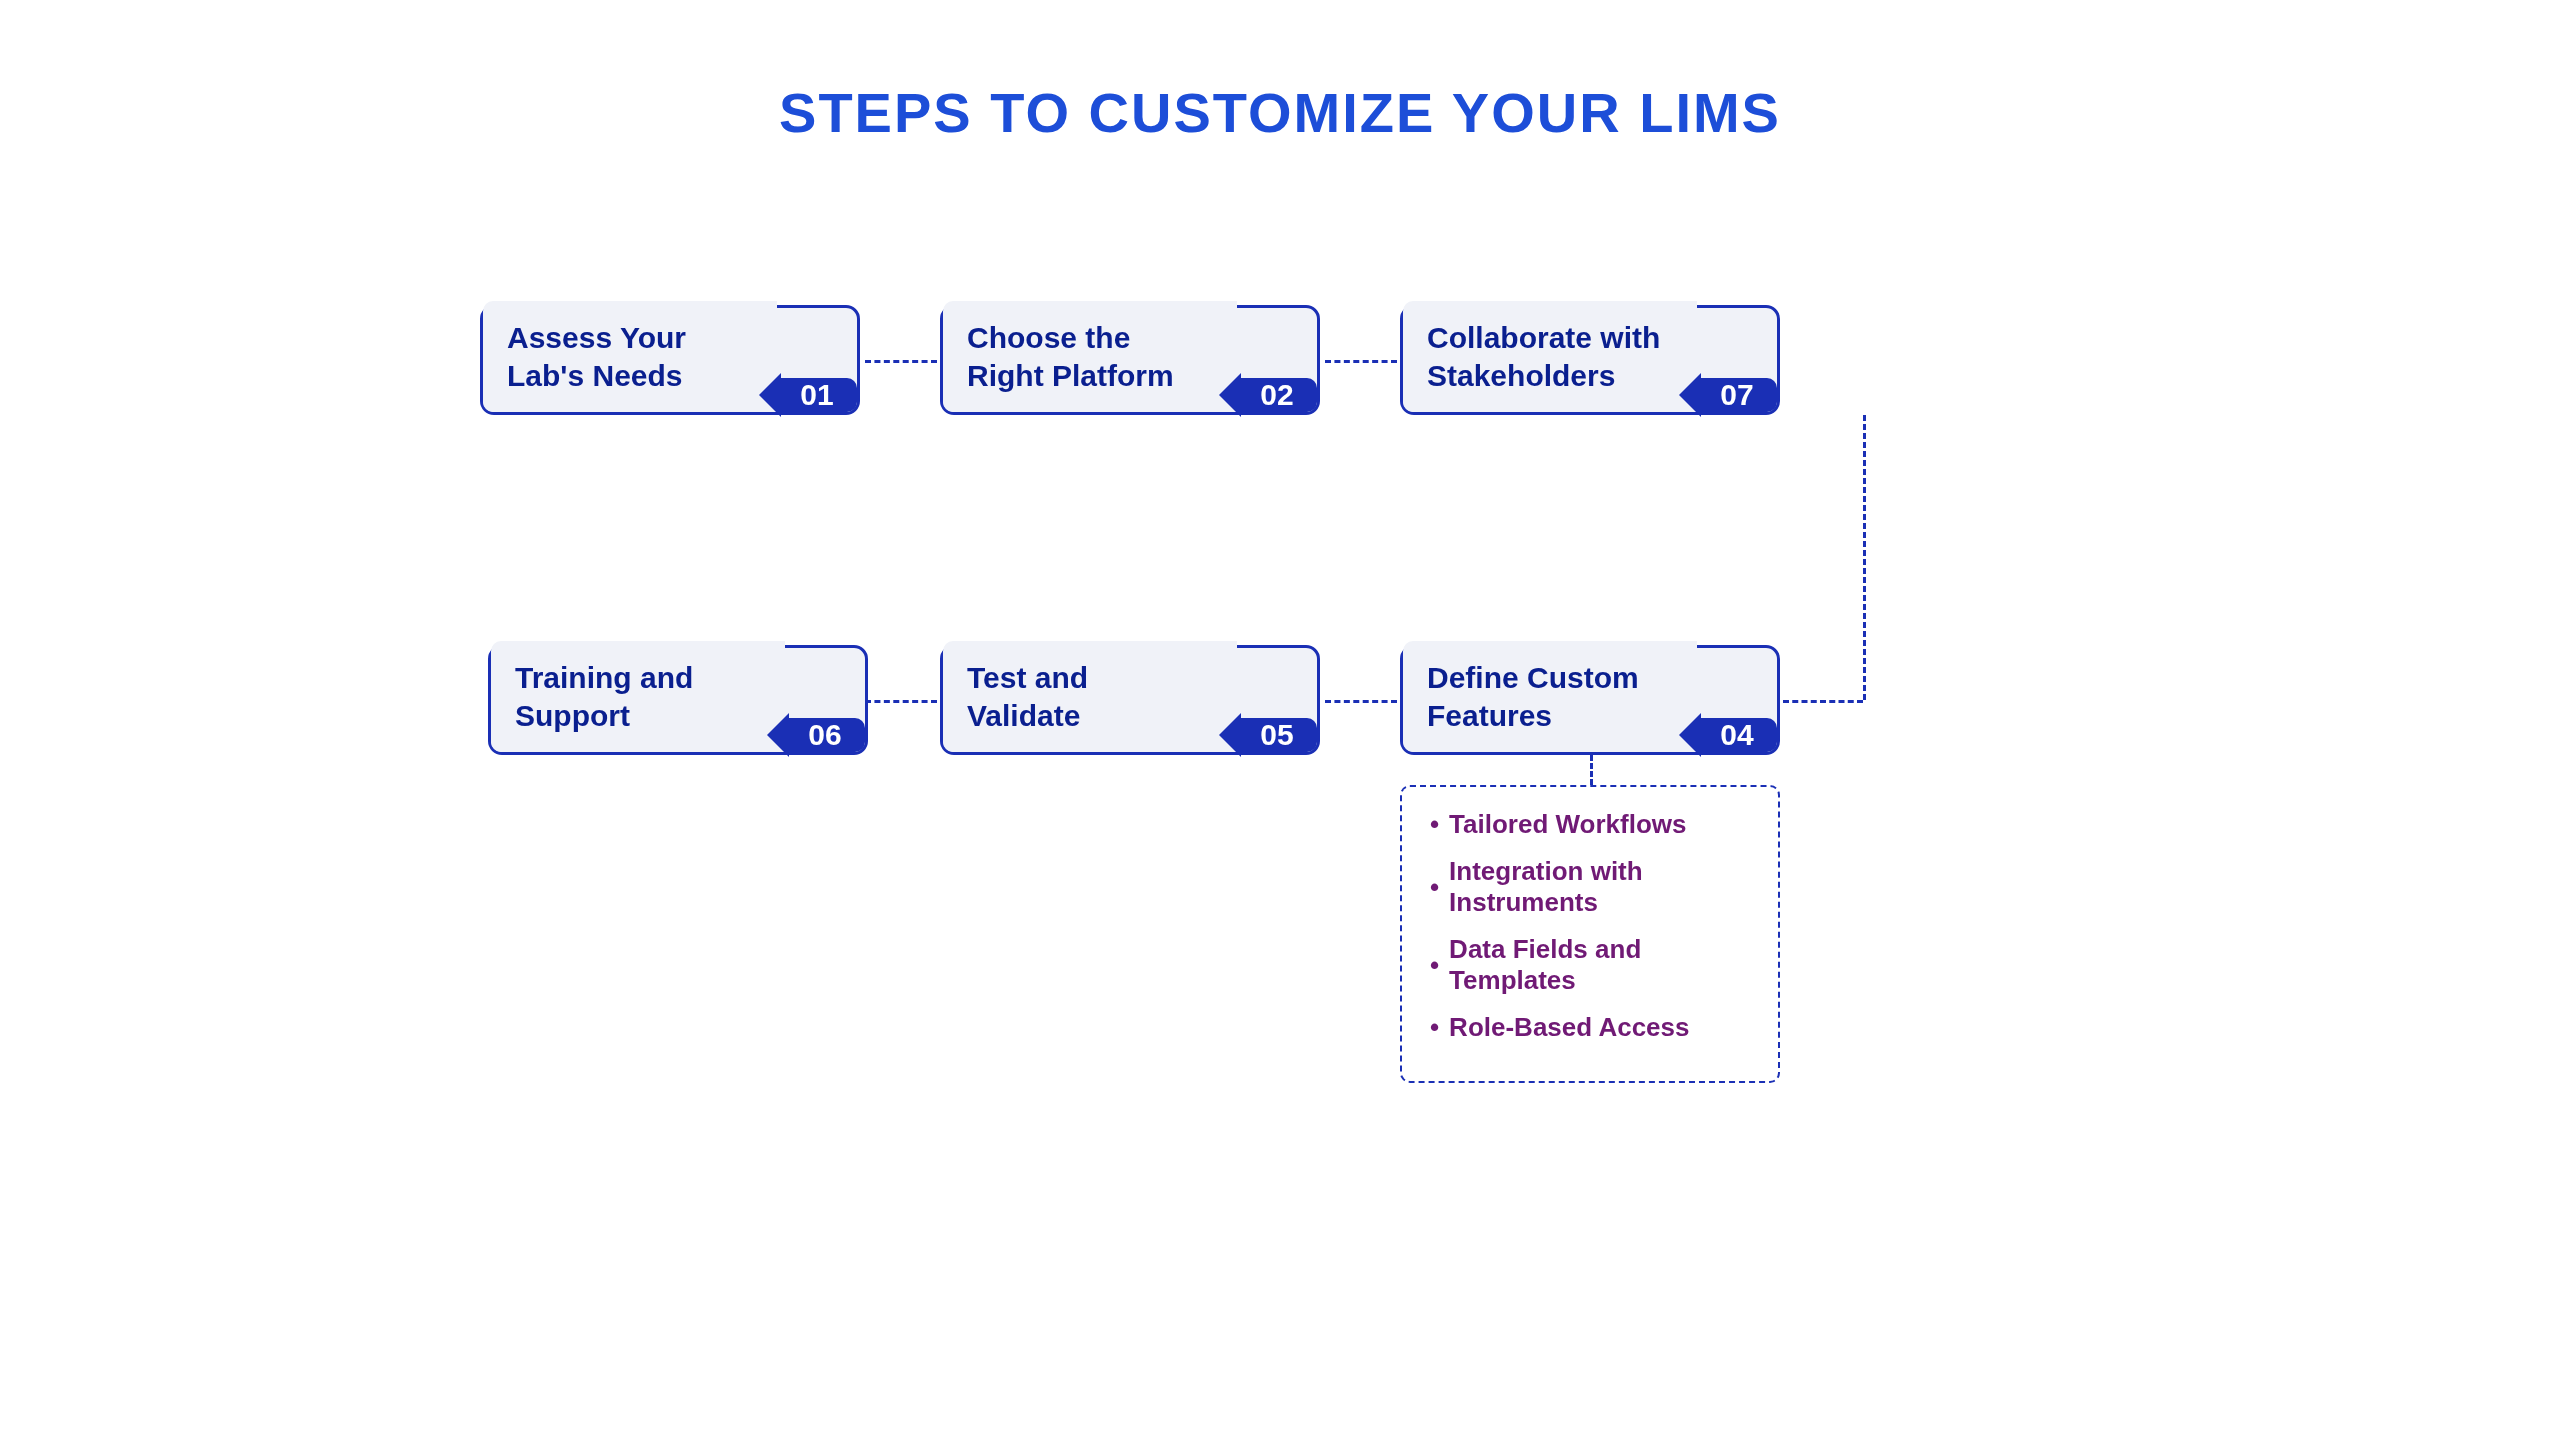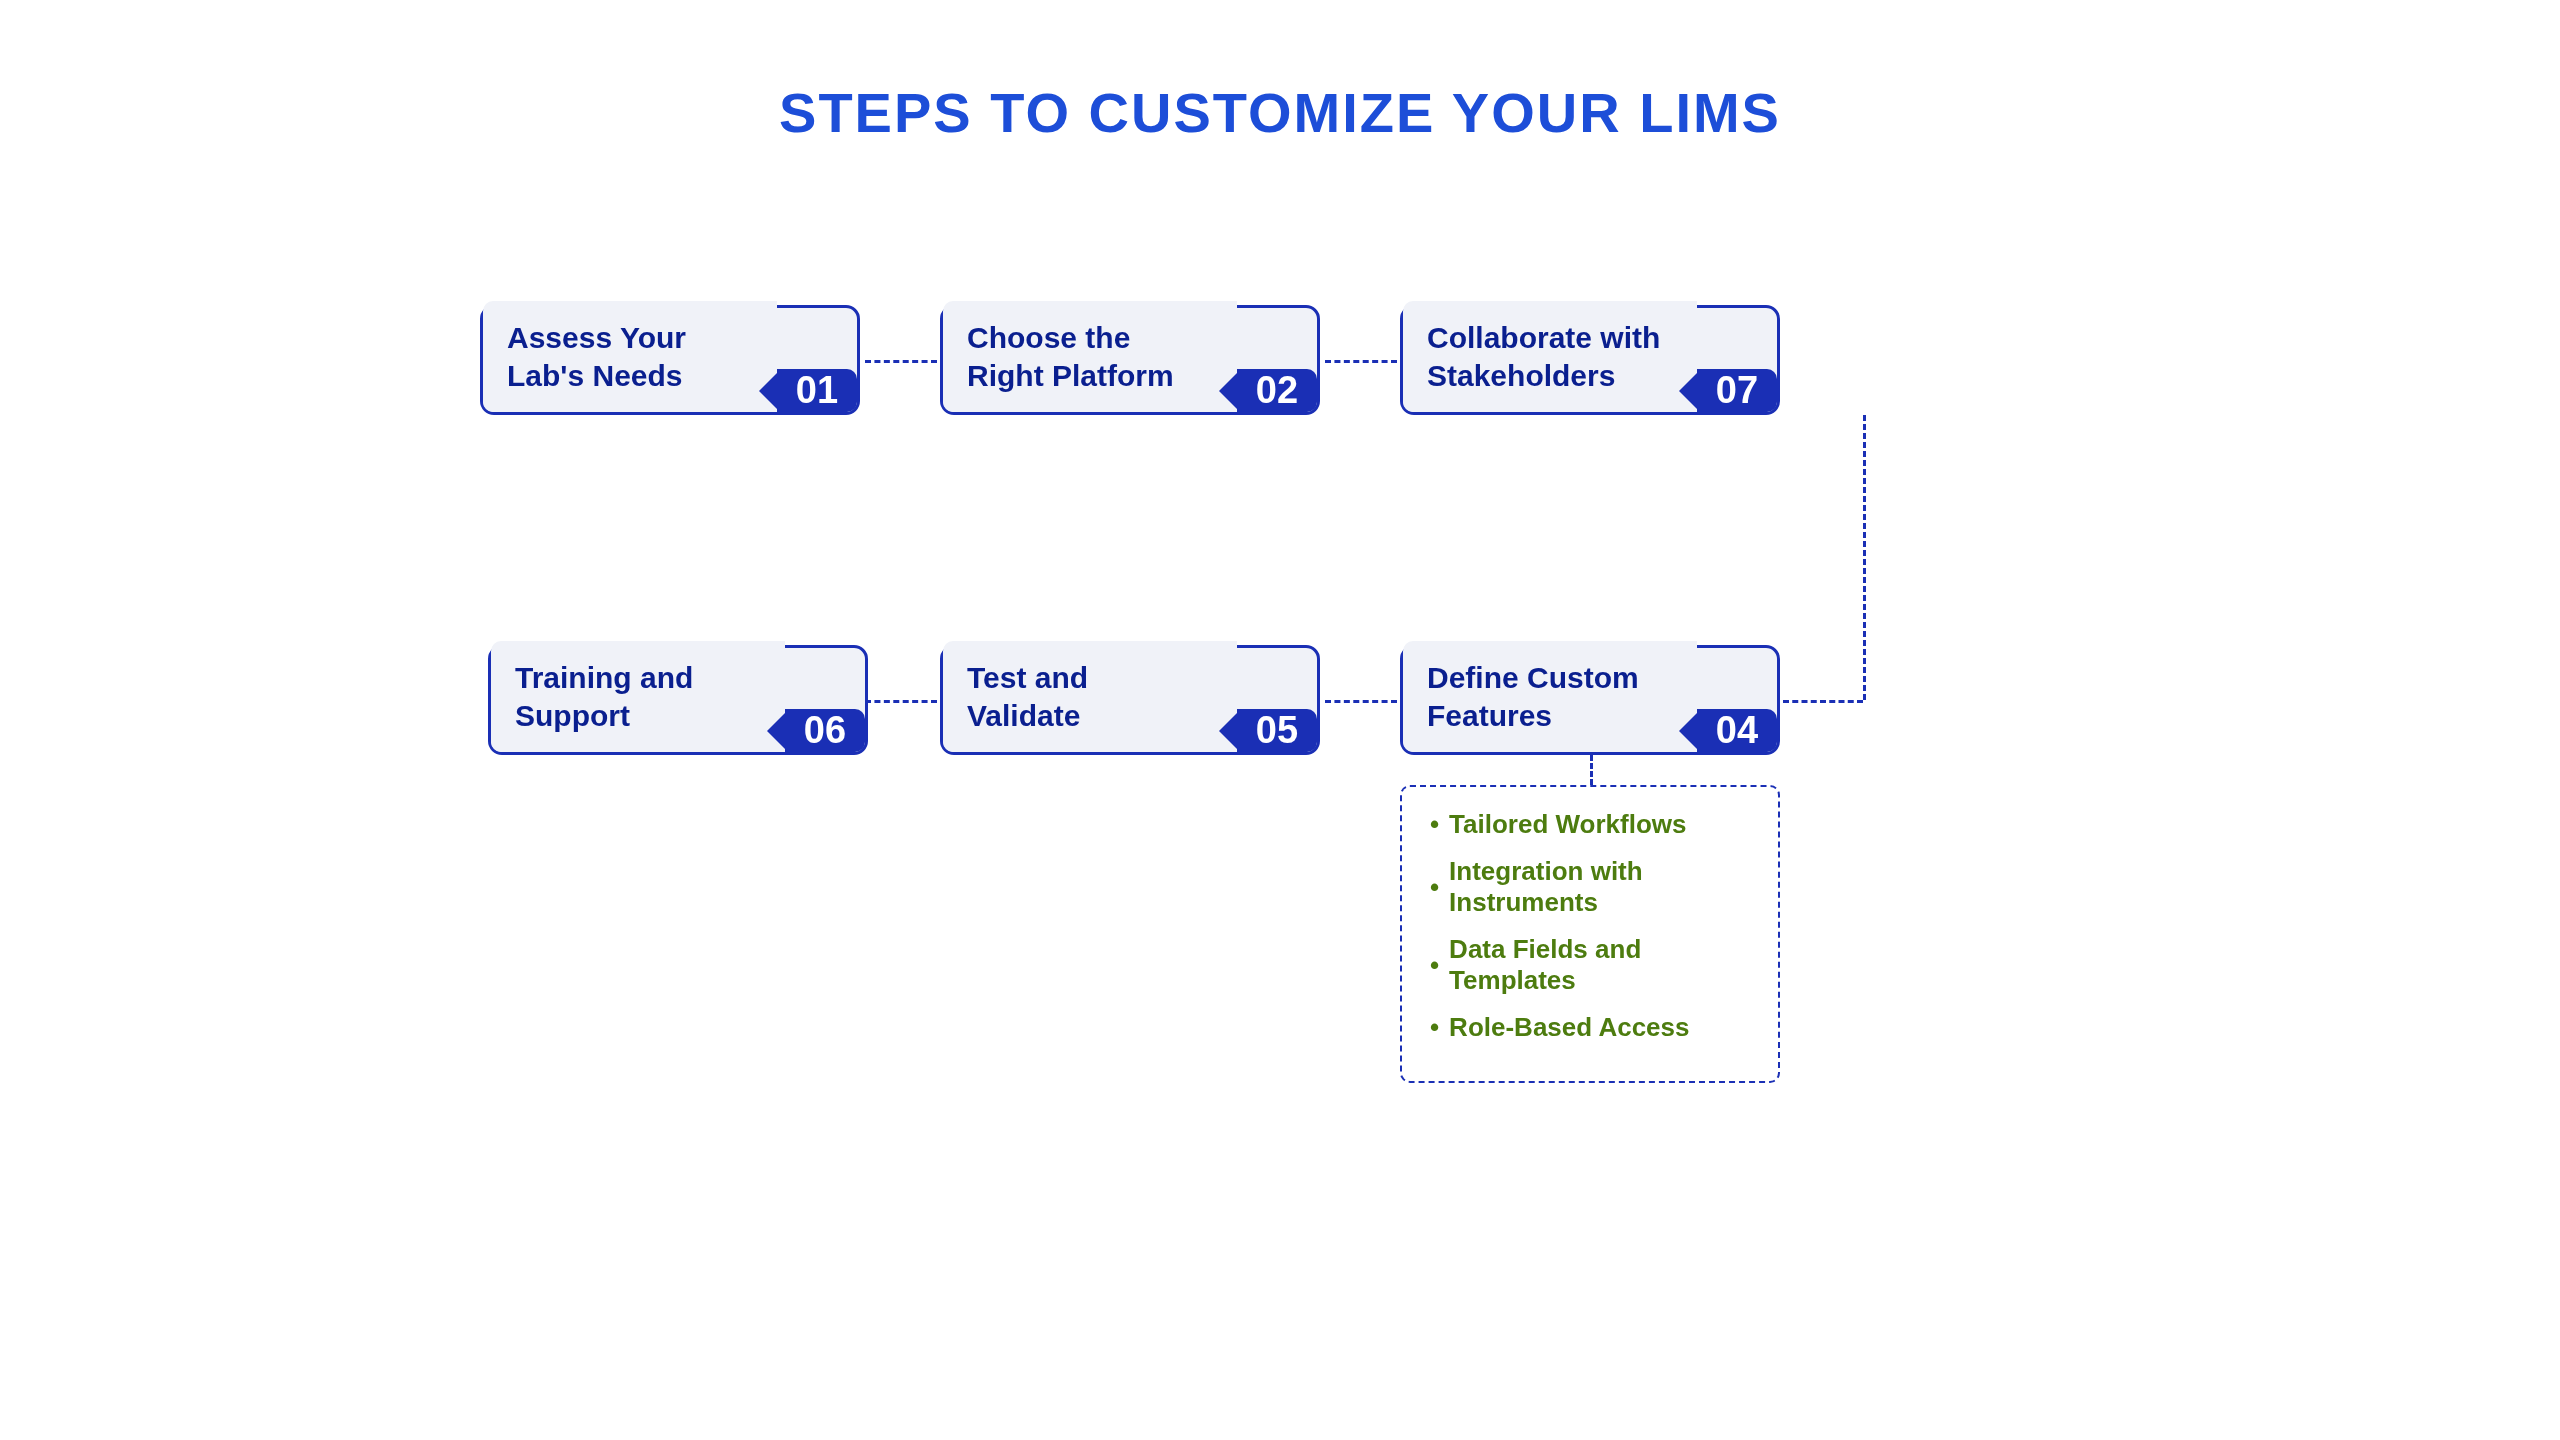--- a/index.html
+++ b/index.html
@@ -58,21 +58,21 @@
       background: #f0f2f8;
       border-radius: 10px 0 0 10px;
     }
 
     .step-card-number {
       width: 80px;
       background: #1a2fb5;
       display: flex;
       align-items: center;
       justify-content: center;
-      font-size: 38px;
+      font-size: 30px;
       font-weight: 900;
       color: #ffffff;
       border-radius: 0 10px 10px 0;
       position: relative;
     }
 
     
     .step-card-number::before {
       content: '';
       position: absolute;
@@ -156,21 +156,21 @@
       top: 540px;
       width: 380px;
       border: 2px dashed #1a2fb5;
       border-radius: 10px;
       background: #ffffff;
       padding: 22px 28px;
     }
 
     .tooltip-item {
       font-size: 26px;
-      color: #4d7c0f;
+      color: #701a75;
       font-weight: 600;
       margin-bottom: 16px;
       display: flex;
       align-items: center;
       gap: 10px;
     }
 
     .tooltip-item:last-child {
       margin-bottom: 16px;
     }

